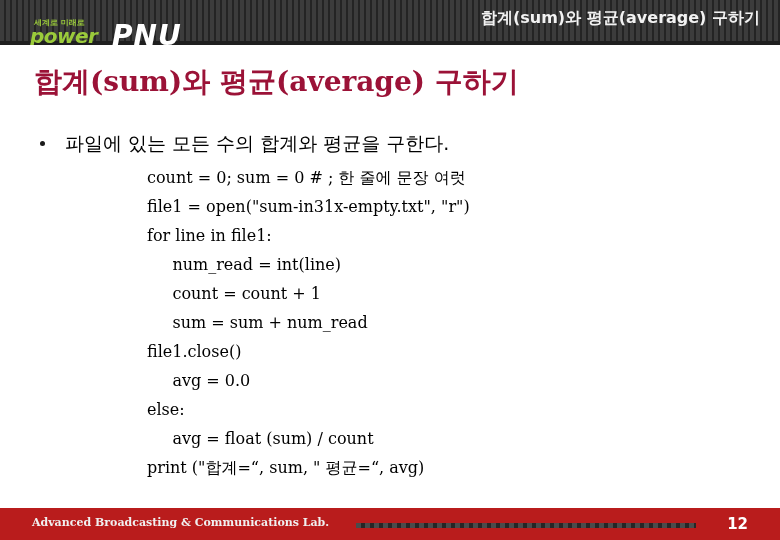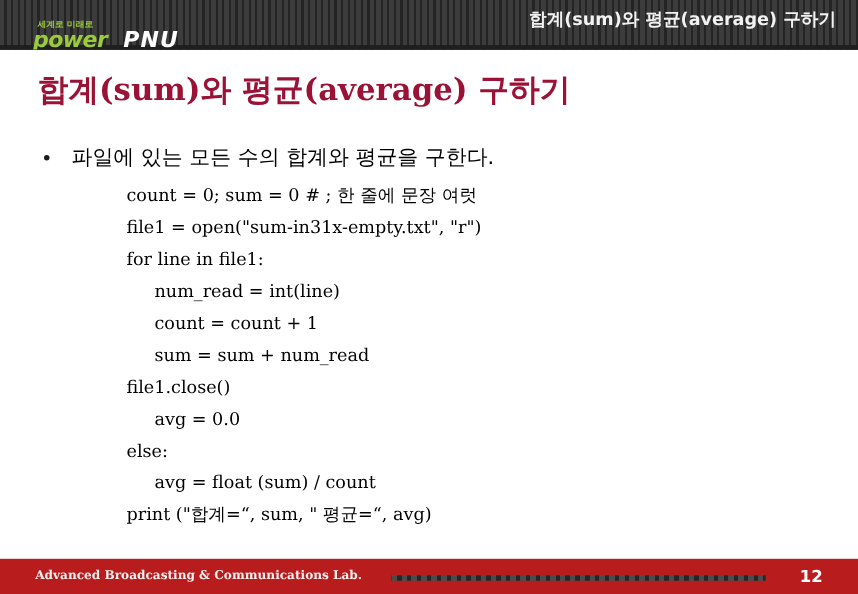--- a/index.html
+++ b/index.html
@@ -85,21 +85,21 @@
     font-style: italic;
     color: #9bcb3b;
     letter-spacing: -0.5px;
     line-height: 20px;
     font-family: "DejaVu Sans", sans-serif;
   }
   .logo-pnu {
     position: absolute;
     left: 86px;
     top: 8px;
-    font-size: 20px;
+    font-size: 28px;
     font-weight: bold;
     font-style: italic;
     color: #ffffff;
     letter-spacing: 1px;
     line-height: 22px;
     font-family: "DejaVu Sans", sans-serif;
   }
 
   .header-title {
     position: absolute;
@@ -155,20 +155,21 @@
     left: 115px;
     top: 163px;
     width: 620px;
   }
   .code-line {
     font-family: "DejaVu Serif", serif;
     font-size: 16px;
     color: #000000;
     line-height: 29px;
     white-space: pre;
+    margin-left: 32px;
   }
 
   
   .footer {
     position: absolute;
     left: 0;
     bottom: 0;
     width: 780px;
     height: 32px;
     background: #b91c1c;

